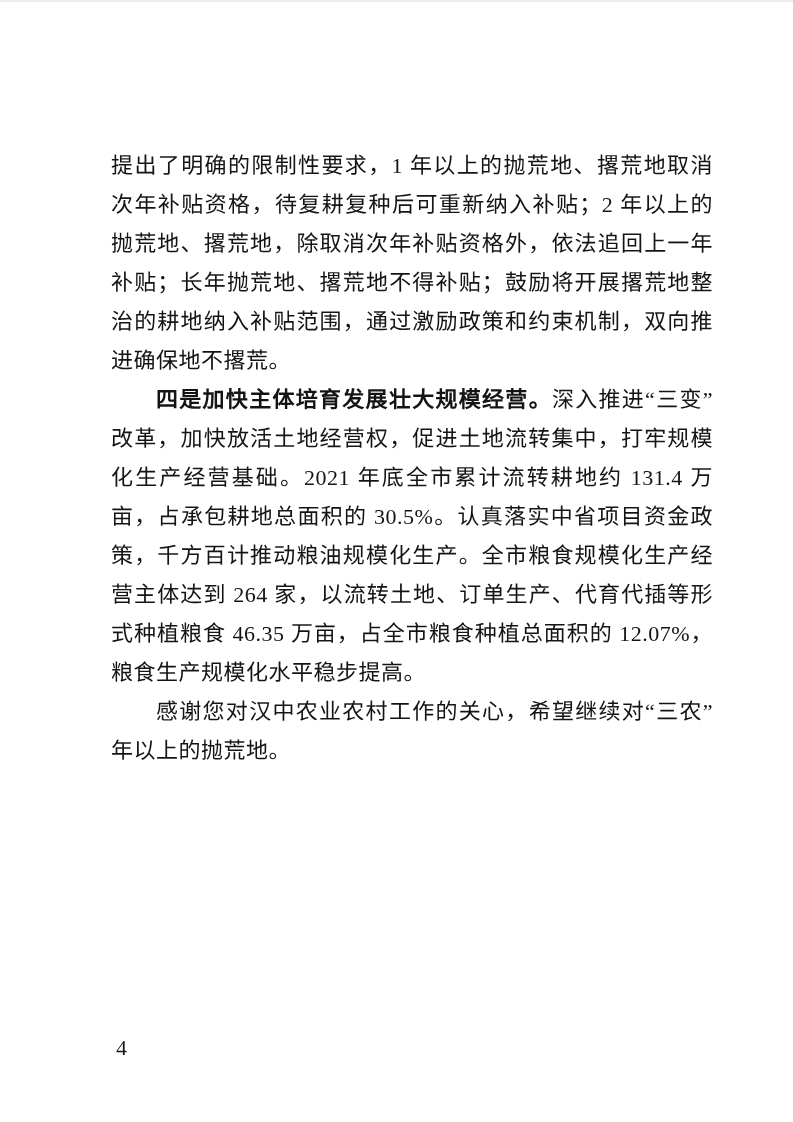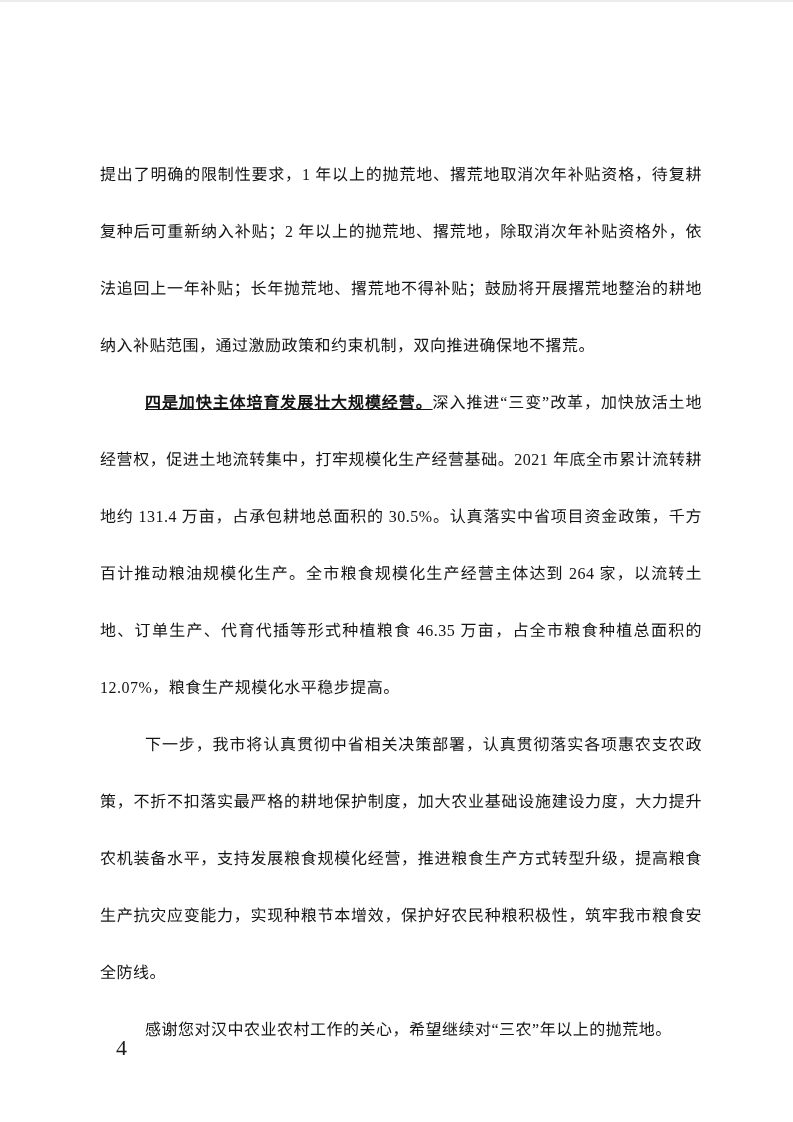--- a/index.html
+++ b/index.html
@@ -18,56 +18,54 @@
   .page-top-edge {
     position: absolute;
     top: 0;
     left: 0;
     width: 793px;
     height: 2px;
     background: #ececec;
   }
   .page-content {
     position: absolute;
-    left: 100px;
+    left: 111px;
     top: 146px;
     width: 602px;
-    font-size: 16px;
-    line-height: 57px;
+    font-size: 22px;
+    line-height: 39px;
     text-align: justify;
     letter-spacing: 0.5px;
   }
   .para {
     margin: 0;
     padding: 0;
   }
   .para.indent {
     text-indent: 45px;
   }
   .bold-lead {
     font-weight: 700;
     font-family: "Liberation Sans", "DejaVu Sans", sans-serif;
     letter-spacing: 0.5px;
-    text-decoration: underline;
   }
   .page-number {
     position: absolute;
     left: 116px;
     top: 1033px;
     font-size: 22px;
     line-height: 30px;
     font-family: "Liberation Serif", "DejaVu Serif", serif;
     color: #1a1a1a;
   }
 </style>
 </head>
 <body>
 
 <div class="page-top-edge"></div>
 
 <div class="page-content">
   <p class="para"><span>提出了明确的限制性要求，1 年以上的抛荒地、撂荒地取消次年补贴资格，待复耕复种后可重新纳入补贴；2 年以上的抛荒地、撂荒地，除取消次年补贴资格外，依法追回上一年补贴；长年抛荒地、撂荒地不得补贴；鼓励将开展撂荒地整治的耕地纳入补贴范围，通过激励政策和约束机制，双向推进确保地不撂荒。</span></p>
   <p class="para indent"><span class="bold-lead">四是加快主体培育发展壮大规模经营。</span><span>深入推进“三变”改革，加快放活土地经营权，促进土地流转集中，打牢规模化生产经营基础。2021 年底全市累计流转耕地约 131.4 万亩，占承包耕地总面积的 30.5%。认真落实中省项目资金政策，千方百计推动粮油规模化生产。全市粮食规模化生产经营主体达到 264 家，以流转土地、订单生产、代育代插等形式种植粮食 46.35 万亩，占全市粮食种植总面积的 12.07%，粮食生产规模化水平稳步提高。</span></p>
-  <p class="para indent"><span>下一步，我市将认真贯彻中省相关决策部署，认真贯彻落实各项惠农支农政策，不折不扣落实最严格的耕地保护制度，加大农业基础设施建设力度，大力提升农机装备水平，支持发展粮食规模化经营，推进粮食生产方式转型升级，提高粮食生产抗灾应变能力，实现种粮节本增效，保护好农民种粮积极性，筑牢我市粮食安全防线。</span></p>
   <p class="para indent"><span>感谢您对汉中农业农村工作的关心，希望继续对“三农”年以上的抛荒地。</span></p>
 </div>
 
 <div class="page-number">4</div>
 
 </body></html>

